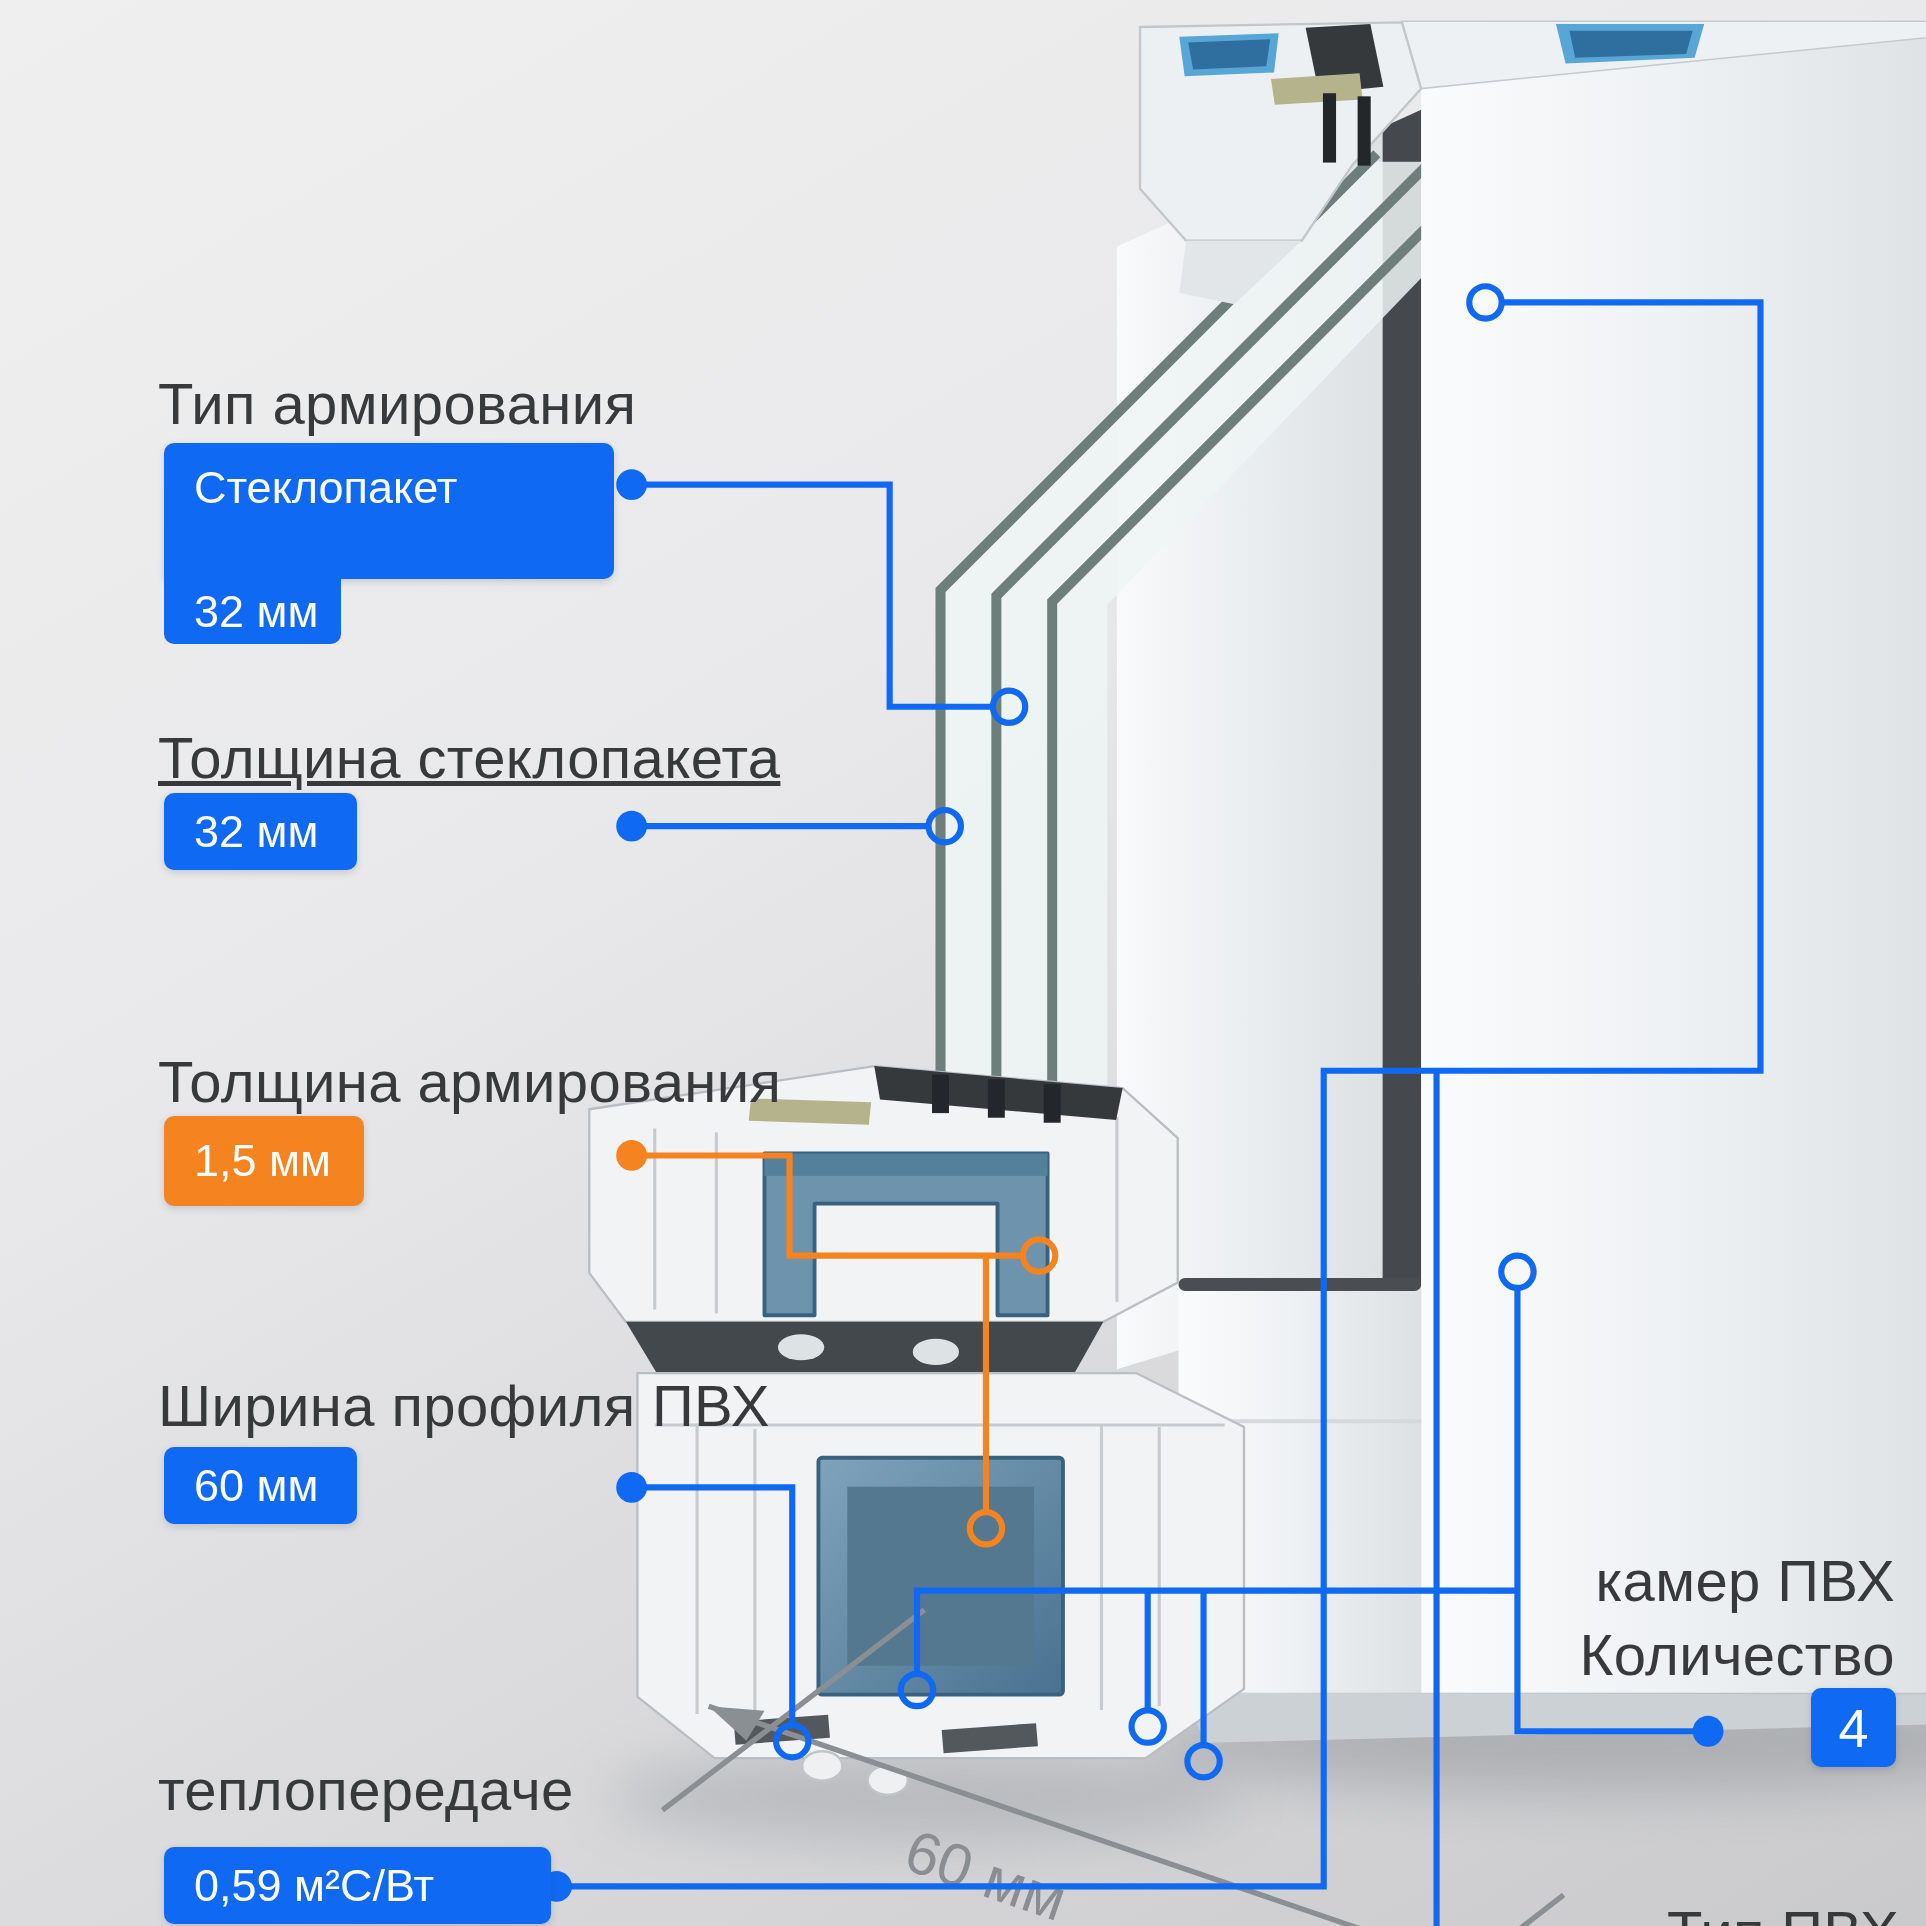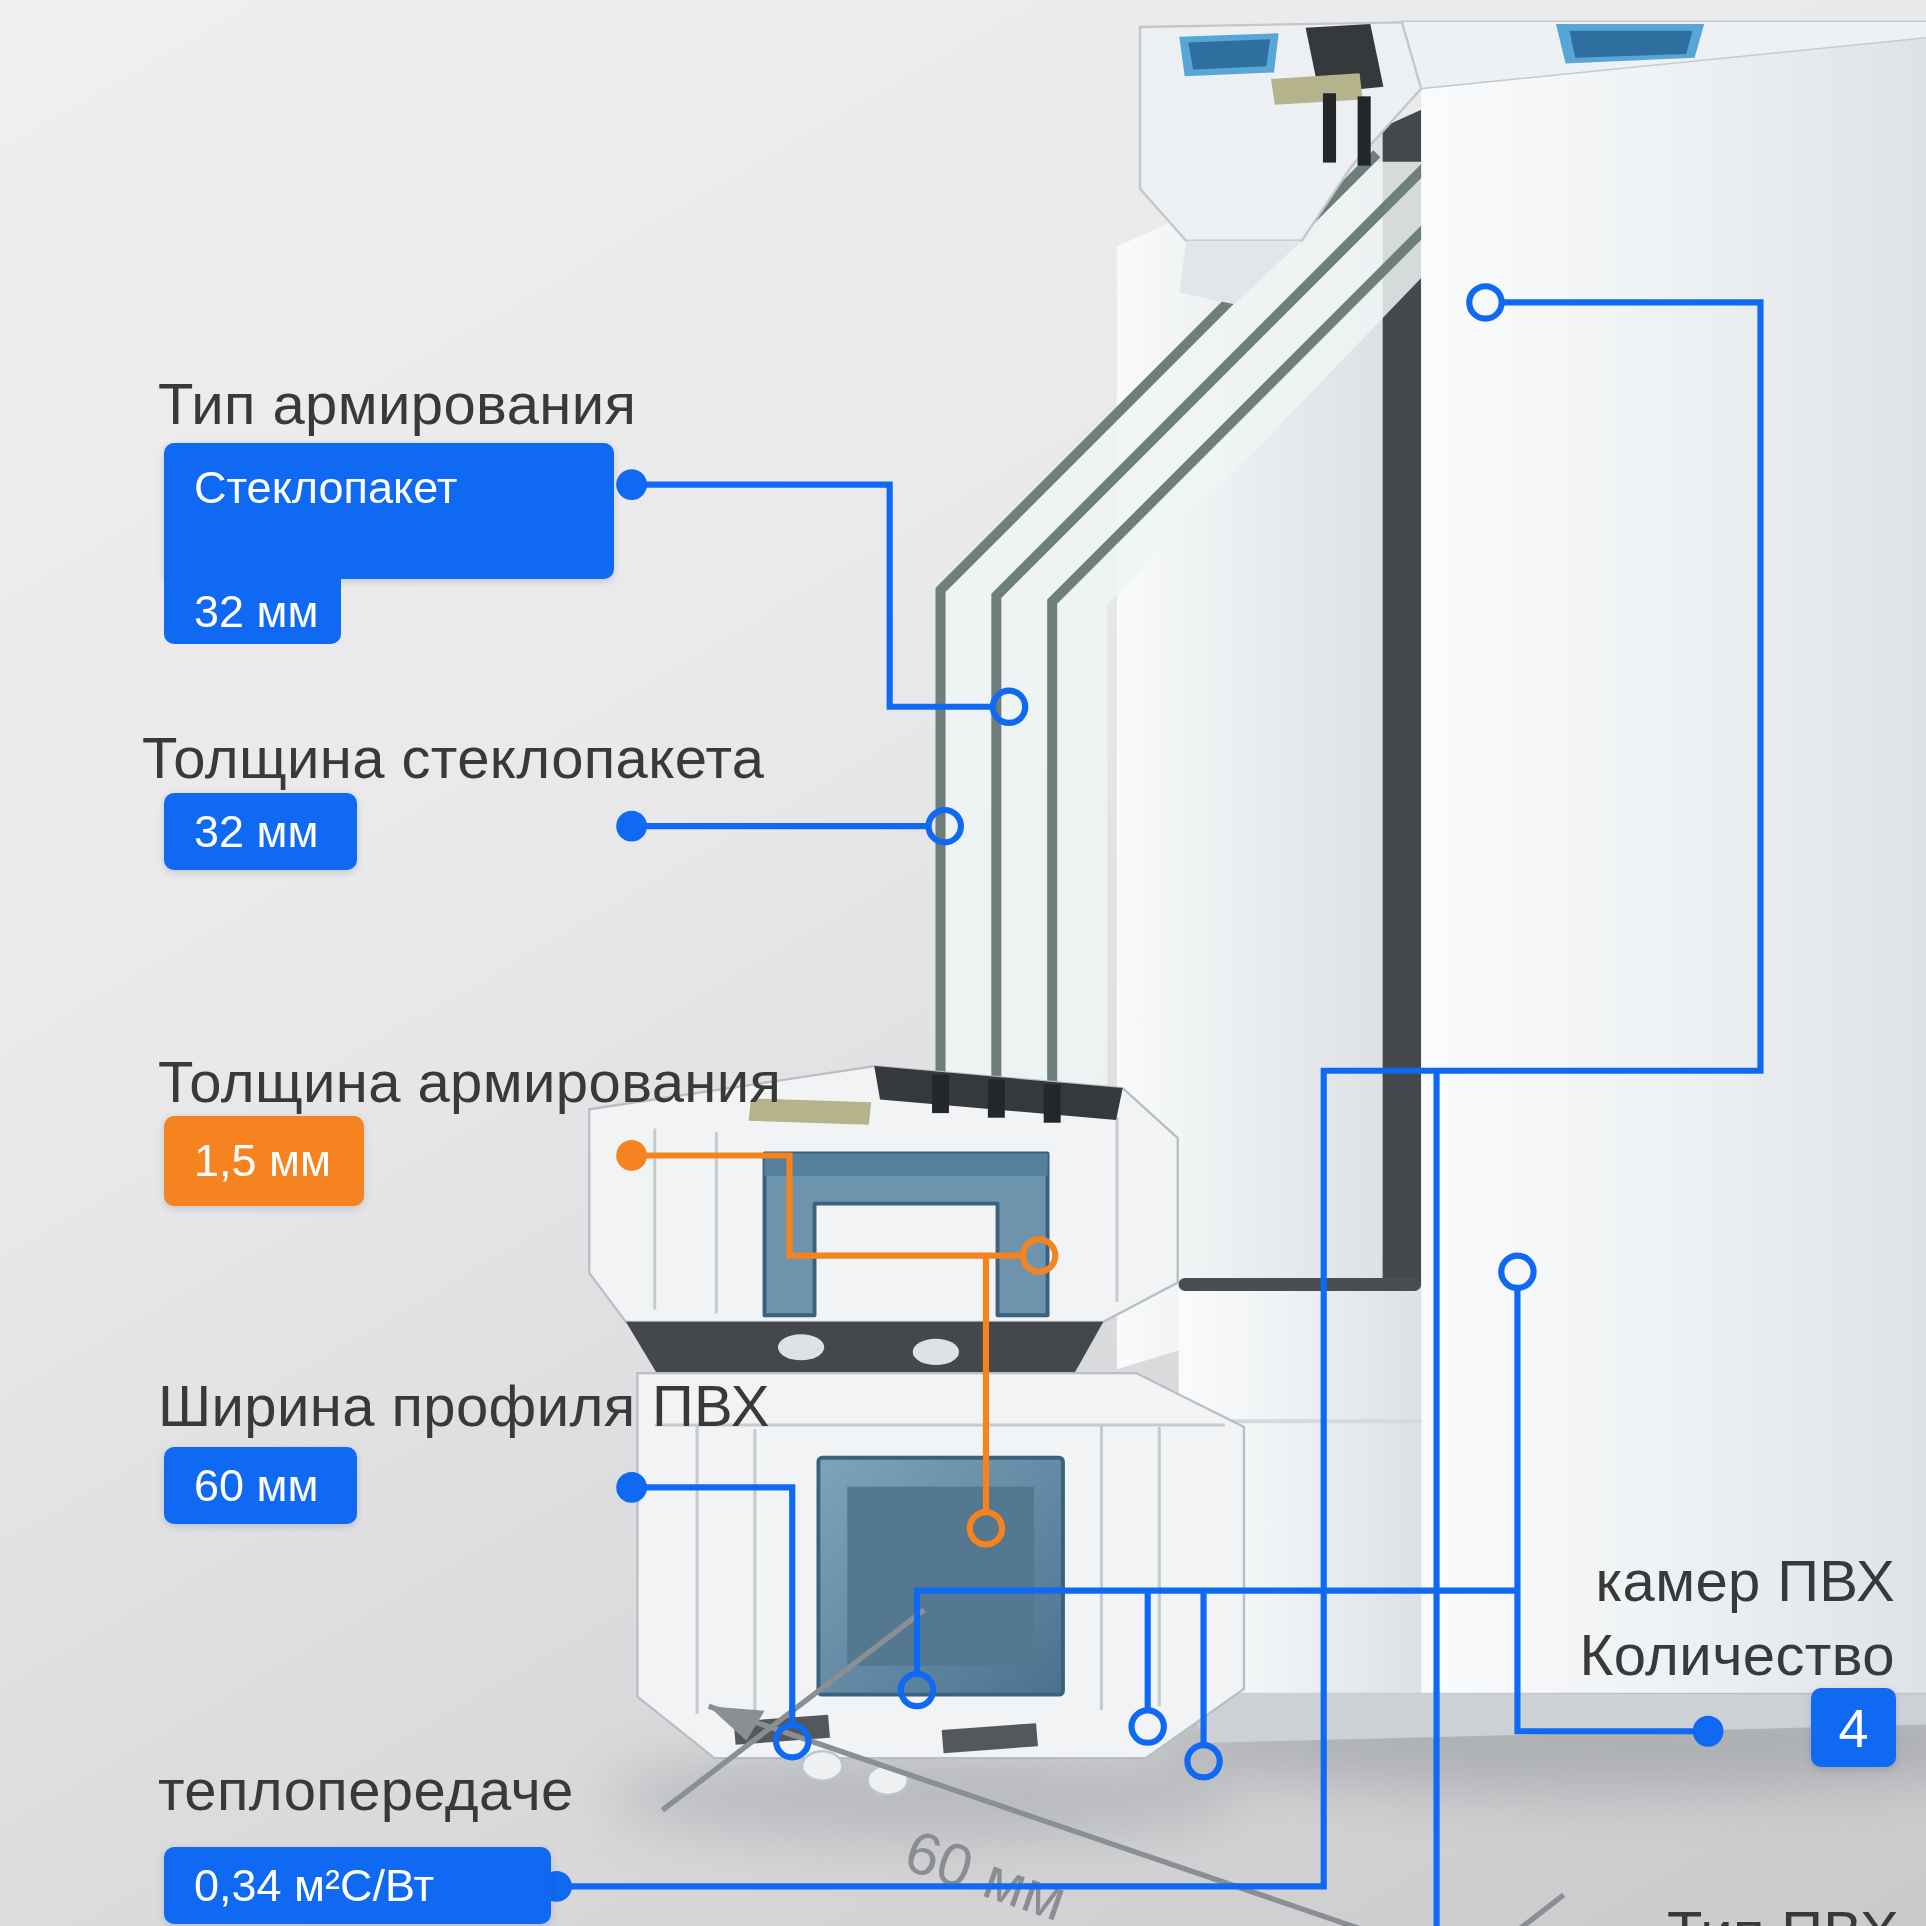--- a/index.html
+++ b/index.html
@@ -187,40 +187,40 @@
 
   <div class="badge-l" style="left:164px;top:443px;">
     <div class="row1">
       <div>Стеклопакет</div>
     </div>
     <div class="row2">
       <span>32 мм</span>
     </div>
   </div>
 
-  <div class="title" style="left:142px;top:723px;">Толщина стеклопакета</div>
+  <div class="title" style="left:158px;top:723px;text-decoration:underline;">Толщина стеклопакета</div>
   <div class="badge" style="left:164px;top:793px;width:193px;height:77px;">
     <span class="pad">32 мм</span>
   </div>
 
   <div class="title" style="left:158px;top:1047px;">Толщина армирования</div>
   <div class="badge orange" style="left:164px;top:1116px;width:200px;height:90px;">
     <span class="pad">1,5 мм</span>
   </div>
 
   <div class="title" style="left:158px;top:1371px;">Ширина профиля ПВХ</div>
   <div class="badge" style="left:164px;top:1447px;width:193px;height:77px;">
     <span class="pad">60 мм</span>
   </div>
 
   <div class="title" style="left:158px;top:1755px;">
     <div>теплопередаче</div>
   </div>
   <div class="badge" style="left:164px;top:1847px;width:387px;height:77px;">
-    <span class="pad">0,34 м²С/Вт</span>
+    <span class="pad">0,59 м²С/Вт</span>
   </div>
 
   <div class="title right" style="right:152px;top:1544px;line-height:74px;">
     <div>камер ПВХ</div>
     <div>Количество</div>
   </div>
   <div class="badge center" style="left:1811px;top:1688px;width:85px;height:79px;font-size:54px;">
     <span class="pad">4</span>
   </div>
 

